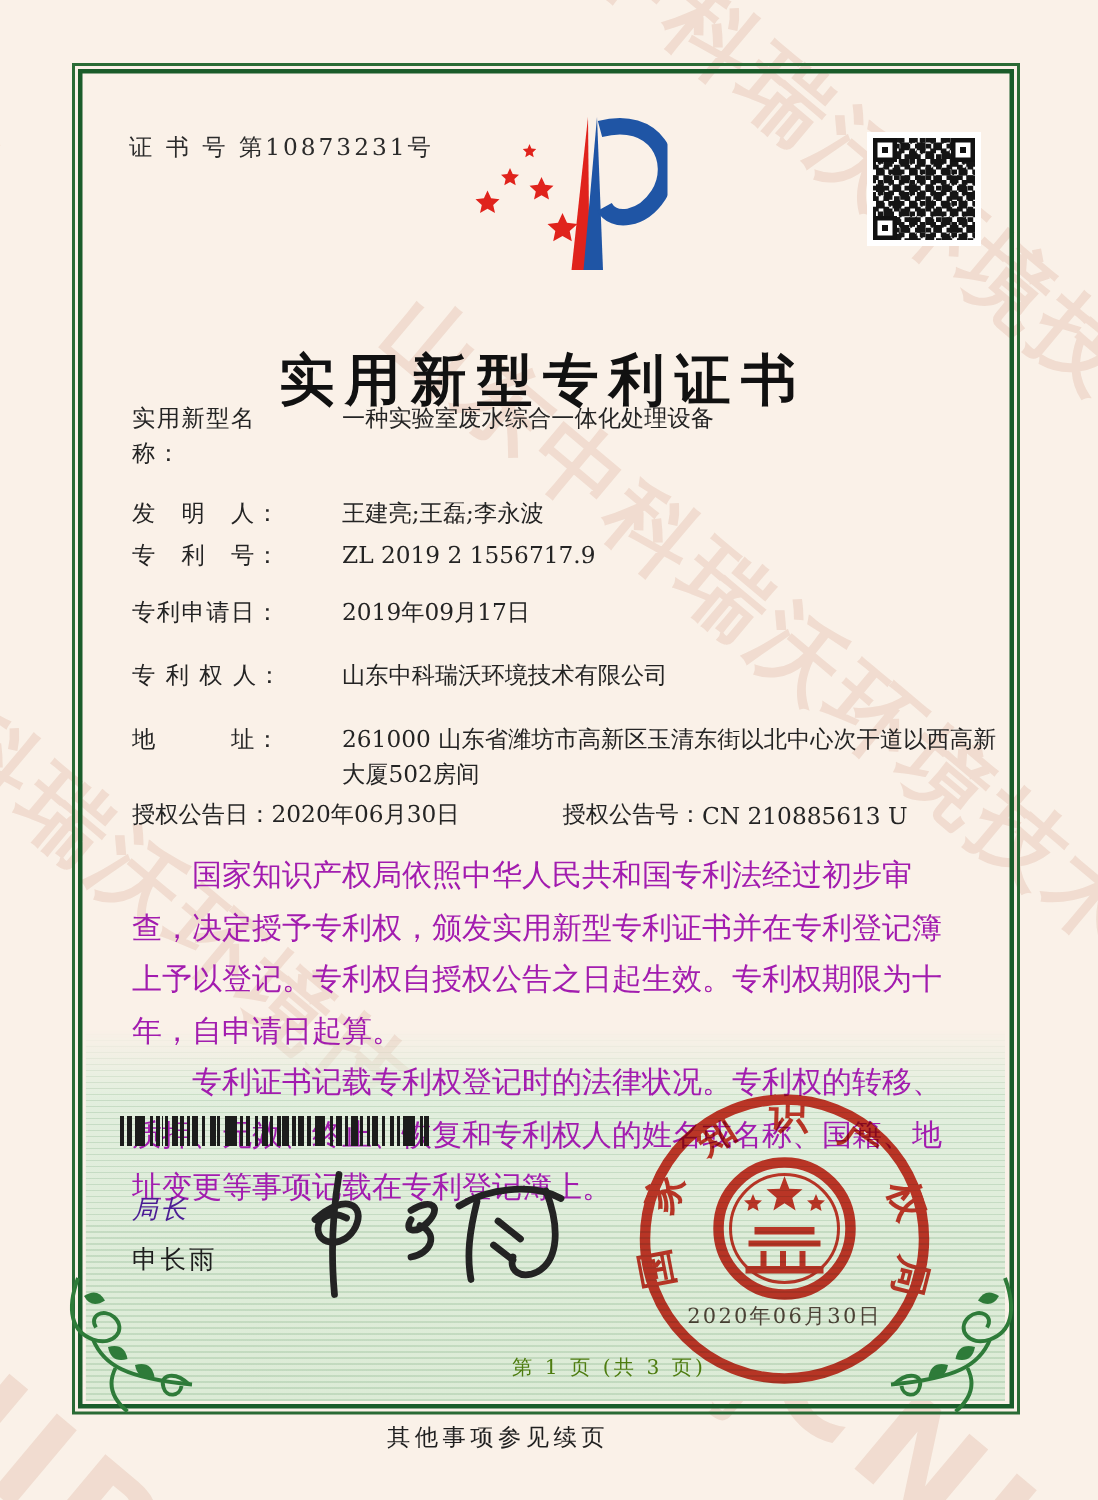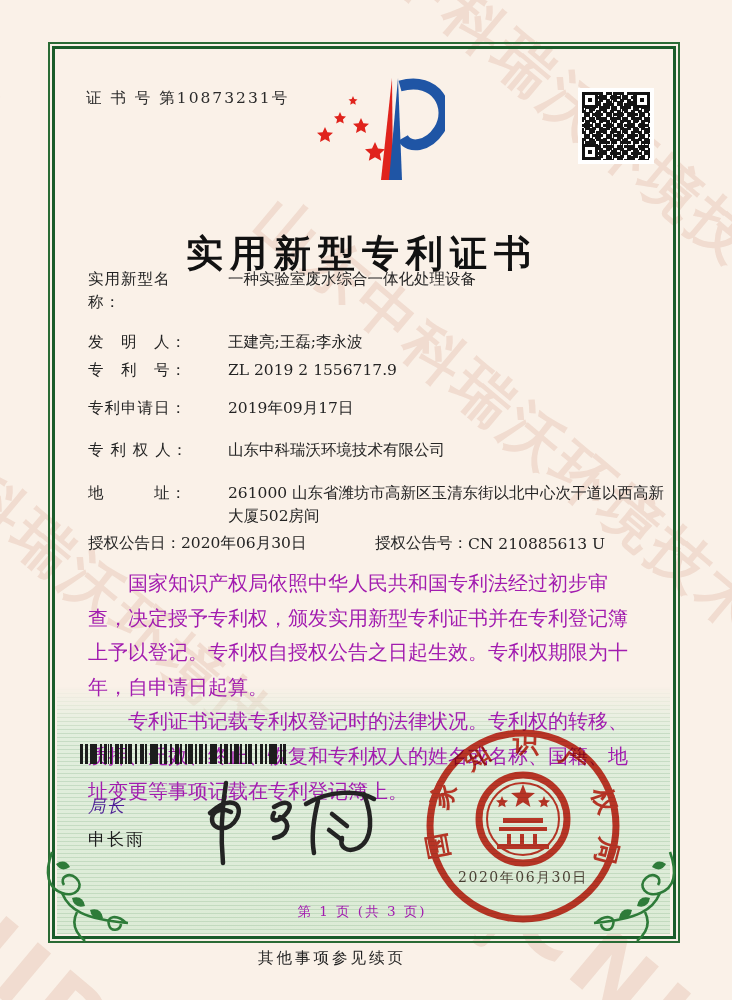--- a/index.html
+++ b/index.html
@@ -61,21 +61,21 @@
         repeating-linear-gradient(90deg,#1c1c1c 0 3px,rgba(0,0,0,0) 3px 12px);}
   .signoff-title{position:absolute;left:88px;top:795px;z-index:3;font-size:17px;letter-spacing:2px;color:#4c1d95;font-style:italic;}
   .signoff-name{position:absolute;left:88px;top:828px;z-index:3;font-size:17px;letter-spacing:2px;color:#1e1e1e;}
   .signature{position:absolute;left:196px;top:773px;z-index:3;}
   .seal{position:absolute;left:423px;top:726px;z-index:4;opacity:0.93;mix-blend-mode:multiply;}
   .ornament{position:absolute;z-index:2;}
   .orn-left{left:42px;top:848px;}
   .orn-right{left:592px;top:848px;transform:scaleX(-1);}
 
   .page-no{position:absolute;left:48px;top:903px;width:628px;text-align:center;z-index:3;
-      font-size:13.5px;letter-spacing:2px;color:#a21caf;}
+      font-size:13.5px;letter-spacing:2px;color:#4d7c0f;padding-left:44px;}
   .footer-note{position:absolute;left:0;top:948px;width:664px;text-align:center;z-index:3;
       font-size:15.5px;letter-spacing:3px;color:#1f1f1f;}
 </style>
 </head>
 <body>
 
 <div class="wm-layer">
   <div class="wm lat" style="left:-230px;top:-120px">CNIPA</div>
   <div class="wm cjk" style="left:330px;top:-150px">山东中科瑞沃环境技术有限公司</div>
   <div class="wm cjk" style="left:-150px;top:330px">山东中科瑞沃环境技术有限公司</div>

